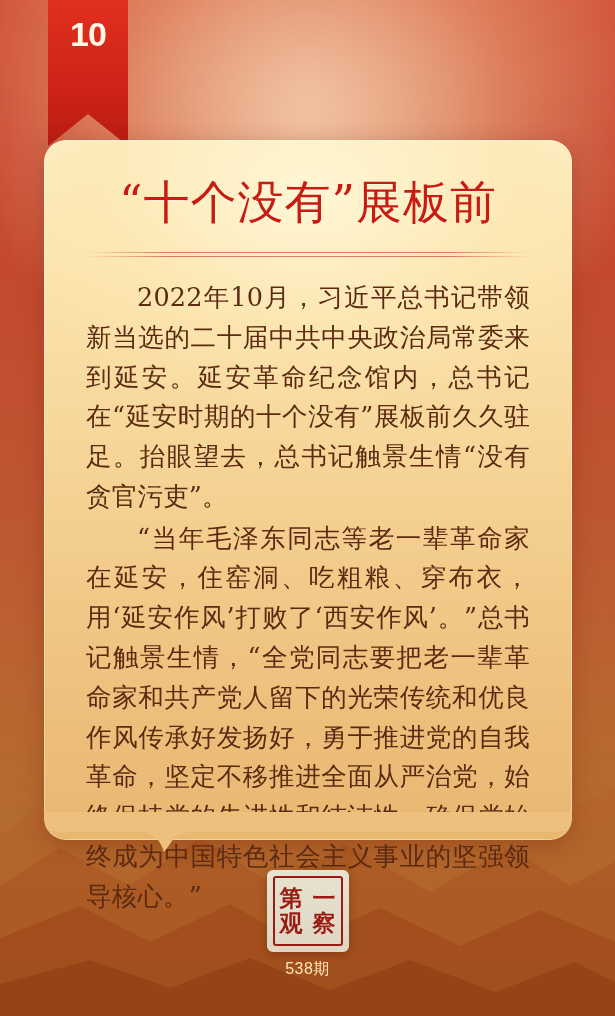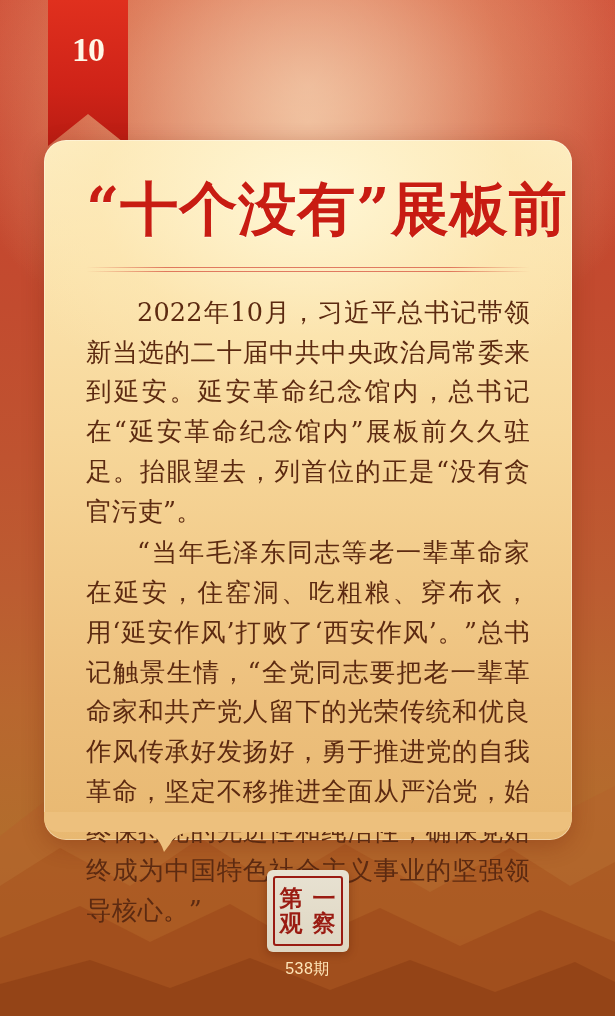--- a/index.html
+++ b/index.html
@@ -52,22 +52,22 @@
     width: 80px;
     height: 146px;
     background: linear-gradient(180deg, #e0301e 0%, #cf2318 60%, #b81c12 100%);
     clip-path: polygon(0 0, 100% 0, 100% 100%, 50% 78%, 0 100%);
     box-shadow: 0 3px 9px rgba(90,10,0,0.35);
     display: flex;
     align-items: flex-start;
     justify-content: center;
   }
   .ribbon-num {
-    margin-top: 33px;
-    font-family: Liberation Serif, serif;
+    margin-top: 17px;
+    font-family: Liberation Sans, sans-serif;
     font-weight: bold;
     font-size: 34px;
     color: #fff7e6;
     letter-spacing: -1px;
     line-height: 1;
   }
 
   
   .card {
     position: absolute;
@@ -94,22 +94,22 @@
 
   .card-inner {
     position: absolute;
     inset: 0;
     padding: 34px 42px 0 42px;
     box-sizing: border-box;
   }
 
   .headline {
     font-family: "DejaVu Serif", "Liberation Serif", serif;
-    font-weight: bold;
-    font-size: 58px;
+    font-weight: normal;
+    font-size: 46px;
     line-height: 1.22;
     color: #c81c12;
     letter-spacing: 1px;
     text-align: center;
     white-space: nowrap;
     text-shadow: 0 1px 0 rgba(255,255,255,0.45);
   }
 
   .divider {
     margin: 22px auto 6px auto;
@@ -205,21 +205,21 @@
   <div class="card">
     <div class="card-inner">
       <div class="headline">“十个没有”展板前</div>
 
       <div class="divider">
         <div class="line"></div>
         <div class="line"></div>
       </div>
 
       <div class="body-text">
-        <p>2022年10月，习近平总书记带领新当选的二十届中共中央政治局常委来到延安。延安革命纪念馆内，总书记在“延安革命纪念馆内”展板前久久驻足。抬眼望去，列首位的正是“没有贪官污吏”。</p>
+        <p>2022年10月，习近平总书记带领新当选的二十届中共中央政治局常委来到延安。延安革命纪念馆内，总书记在“延安时期的十个没有”展板前久久驻足。抬眼望去，总书记触景生情“没有贪官污吏”。</p>
         <p>“当年毛泽东同志等老一辈革命家在延安，住窑洞、吃粗粮、穿布衣，用‘延安作风’打败了‘西安作风’。”总书记触景生情，“全党同志要把老一辈革命家和共产党人留下的光荣传统和优良作风传承好发扬好，勇于推进党的自我革命，坚定不移推进全面从严治党，始终保持党的先进性和纯洁性，确保党始终成为中国特色社会主义事业的坚强领导核心。”</p>
       </div>
     </div>
   </div>
 
   <div class="card-tail">
     <svg viewBox="0 0 528 42" preserveAspectRatio="none" xmlns="http://www.w3.org/2000/svg">
       <path d="M0,0 L528,0 L528,4 Q528,20 512,20 L150,20 Q132,20 126,32 L120,40 Q114,20 96,20 L16,20 Q0,20 0,4 Z" fill="#edc07d"></path>
     </svg>
   </div>

